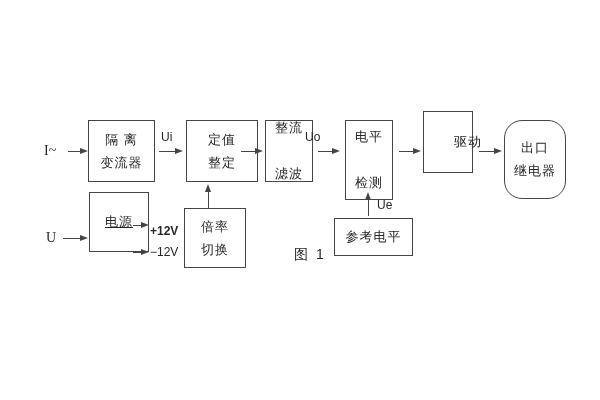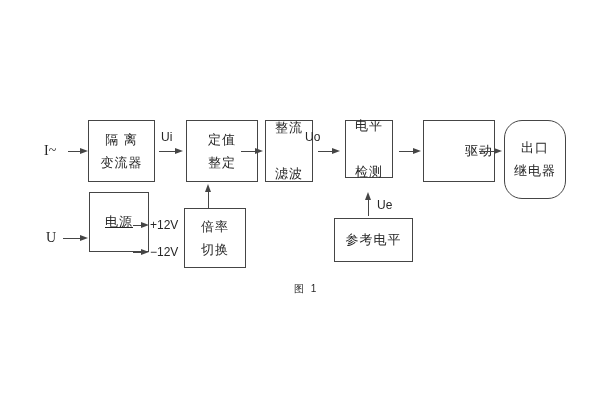--- a/index.html
+++ b/index.html
@@ -70,23 +70,22 @@
     position: absolute;
     top: -8px;
     left: -4px;
     width: 0; height: 0;
     border-bottom: 8px solid var(--ln);
     border-left: 3.5px solid transparent;
     border-right: 3.5px solid transparent;
   }
   .caption {
     position: absolute;
-    font-size: 10px;
+    font-size: 14px;
     letter-spacing: 2px;
-    margin-top: 36px;
   }
 </style>
 </head>
 <body>
 
 <div class="canvas">
 
   <span class="sig serif" style="left:44px;top:144px;">I~</span>
   <div class="ha" style="left:68px;top:151px;width:12px;"></div>
 
@@ -106,59 +105,59 @@
   <div class="ha" style="left:241px;top:151px;width:14px;"></div>
 
   <div class="box" style="left:265px;top:120px;width:48px;height:62px;justify-content:space-between;">
     <span class="bl">整流</span>
     <span class="bl">滤波</span>
   </div>
 
   <span class="sig" style="left:305px;top:130px;">Uo</span>
   <div class="ha" style="left:318px;top:151px;width:14px;"></div>
 
-  <div class="box" style="left:345px;top:120px;width:48px;height:58px;gap:32px;">
+  <div class="box" style="left:345px;top:120px;width:48px;height:80px;gap:32px;">
     <span class="bl">电平</span>
     <span class="bl">检测</span>
   </div>
 
   <div class="ha" style="left:399px;top:151px;width:14px;"></div>
 
-  <div class="box" style="left:423px;top:120px;width:72px;height:62px;padding-left:40px;">
+  <div class="box" style="left:423px;top:111px;width:50px;height:62px;padding-left:40px;">
     <span class="bl">驱动</span>
   </div>
 
   <div class="ha" style="left:479px;top:151px;width:15px;"></div>
 
   <div class="box" style="left:504px;top:120px;width:62px;height:79px;border-radius:18px;">
     <span class="bl">出口</span>
     <span class="bl">继电器</span>
   </div>
 
   <span class="sig serif" style="left:46px;top:231px;">U</span>
   <div class="ha" style="left:63px;top:238px;width:17px;"></div>
 
   <div class="box" style="left:89px;top:192px;width:60px;height:60px;text-decoration:underline;">
     <span class="bl">电源</span>
   </div>
 
   <div class="ha" style="left:133px;top:225px;width:8px;"></div>
-  <span class="sig" style="left:150px;top:218px;">+12V</span>
+  <span class="sig" style="left:150px;top:224px;font-weight:bold;">+12V</span>
 
   <div class="ha" style="left:133px;top:252px;width:8px;"></div>
   <span class="sig" style="left:150px;top:245px;">−12V</span>
 
   <div class="box" style="left:184px;top:208px;width:62px;height:60px;">
     <span class="bl">倍率</span>
     <span class="bl">切换</span>
   </div>
 
   <div class="va" style="left:208px;top:192px;height:16px;"></div>
 
-  <div class="box" style="left:334px;top:218px;width:79px;height:44px;">
+  <div class="box" style="left:334px;top:218px;width:79px;height:38px;">
     <span class="bl">参考电平</span>
   </div>
 
   <div class="va" style="left:368px;top:200px;height:16px;"></div>
   <span class="sig" style="left:377px;top:198px;">Ue</span>
 
   <span class="caption" style="left:294px;top:246px;">图 1</span>
 
 </div>
 

